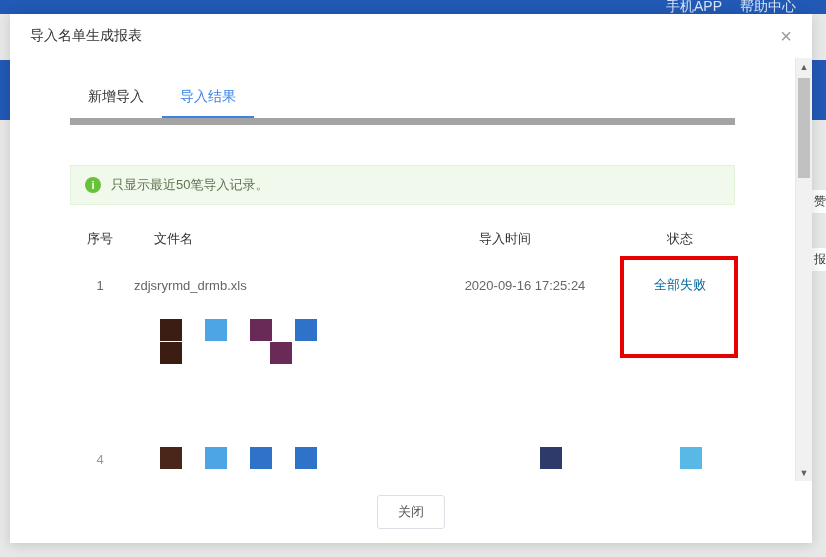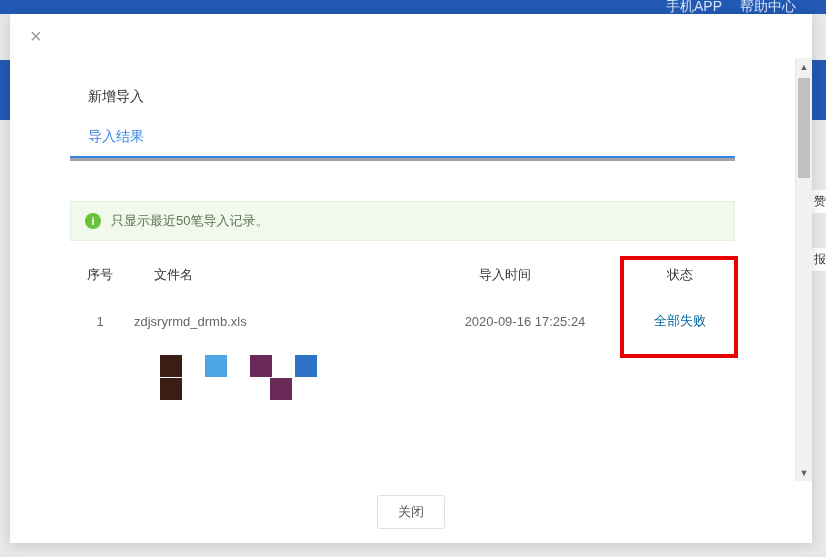--- a/index.html
+++ b/index.html
@@ -119,23 +119,22 @@
       position: absolute;
       left: 2px;
       right: 2px;
       top: 20px;
       height: 100px;
       background: #c1c1c1;
       border-radius: 0;
     }
     .tabs {
       display: flex;
-      border-bottom: 3px solid #a3a3a3;
+      border-bottom: 7px solid #a3a3a3;
       margin-top: 20px;
-      flex-direction: column;
     }
     .tab {
       padding: 10px 18px;
       font-size: 14px;
       color: #333;
       cursor: pointer;
       border-bottom: 2px solid transparent;
     }
     .tab.active {
       color: #3b82e6;
@@ -250,20 +249,21 @@
   </div>
   <div class="backdrop-blue-band"></div>
   <div class="backdrop-side">
     <div>赞</div>
     <div>报</div>
   </div>
 </div>
 
 <div class="modal">
   <div class="modal-header">
+    <span>导入名单生成报表</span>
     <span class="modal-close">×</span>
   </div>
 
   <div class="modal-body">
     <div class="modal-content">
       <div class="tabs">
         <div class="tab">新增导入</div>
         <div class="tab active">导入结果</div>
       </div>
 

